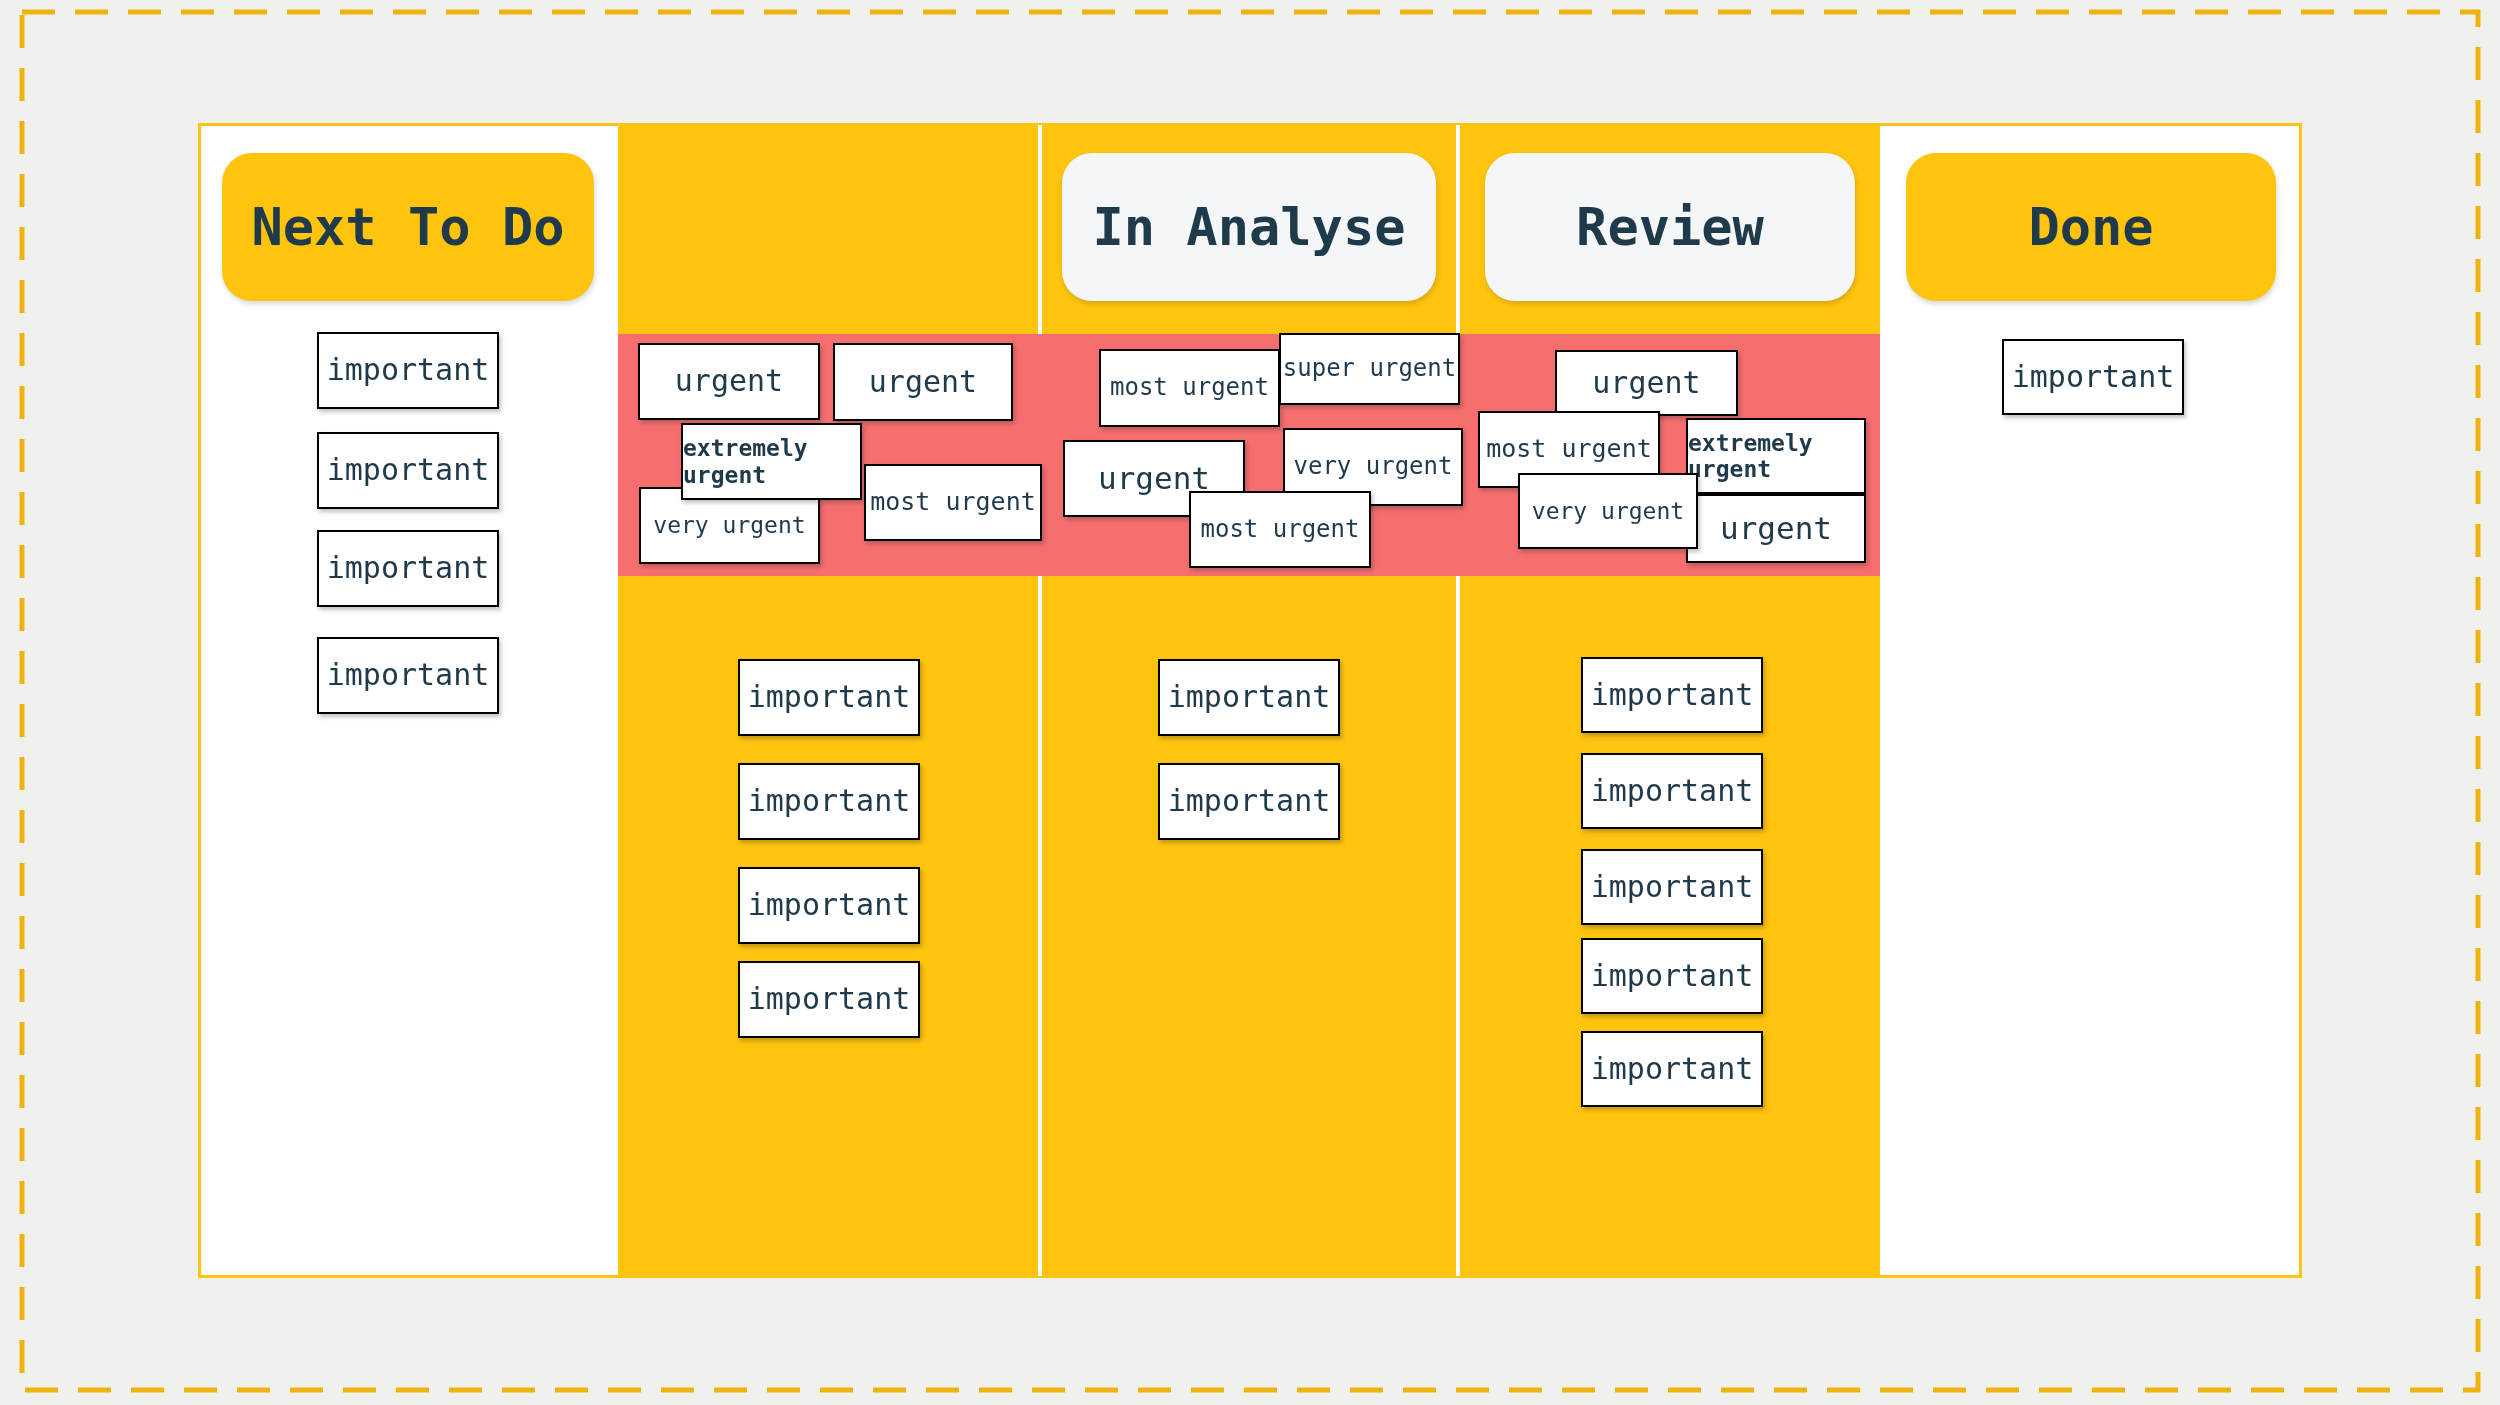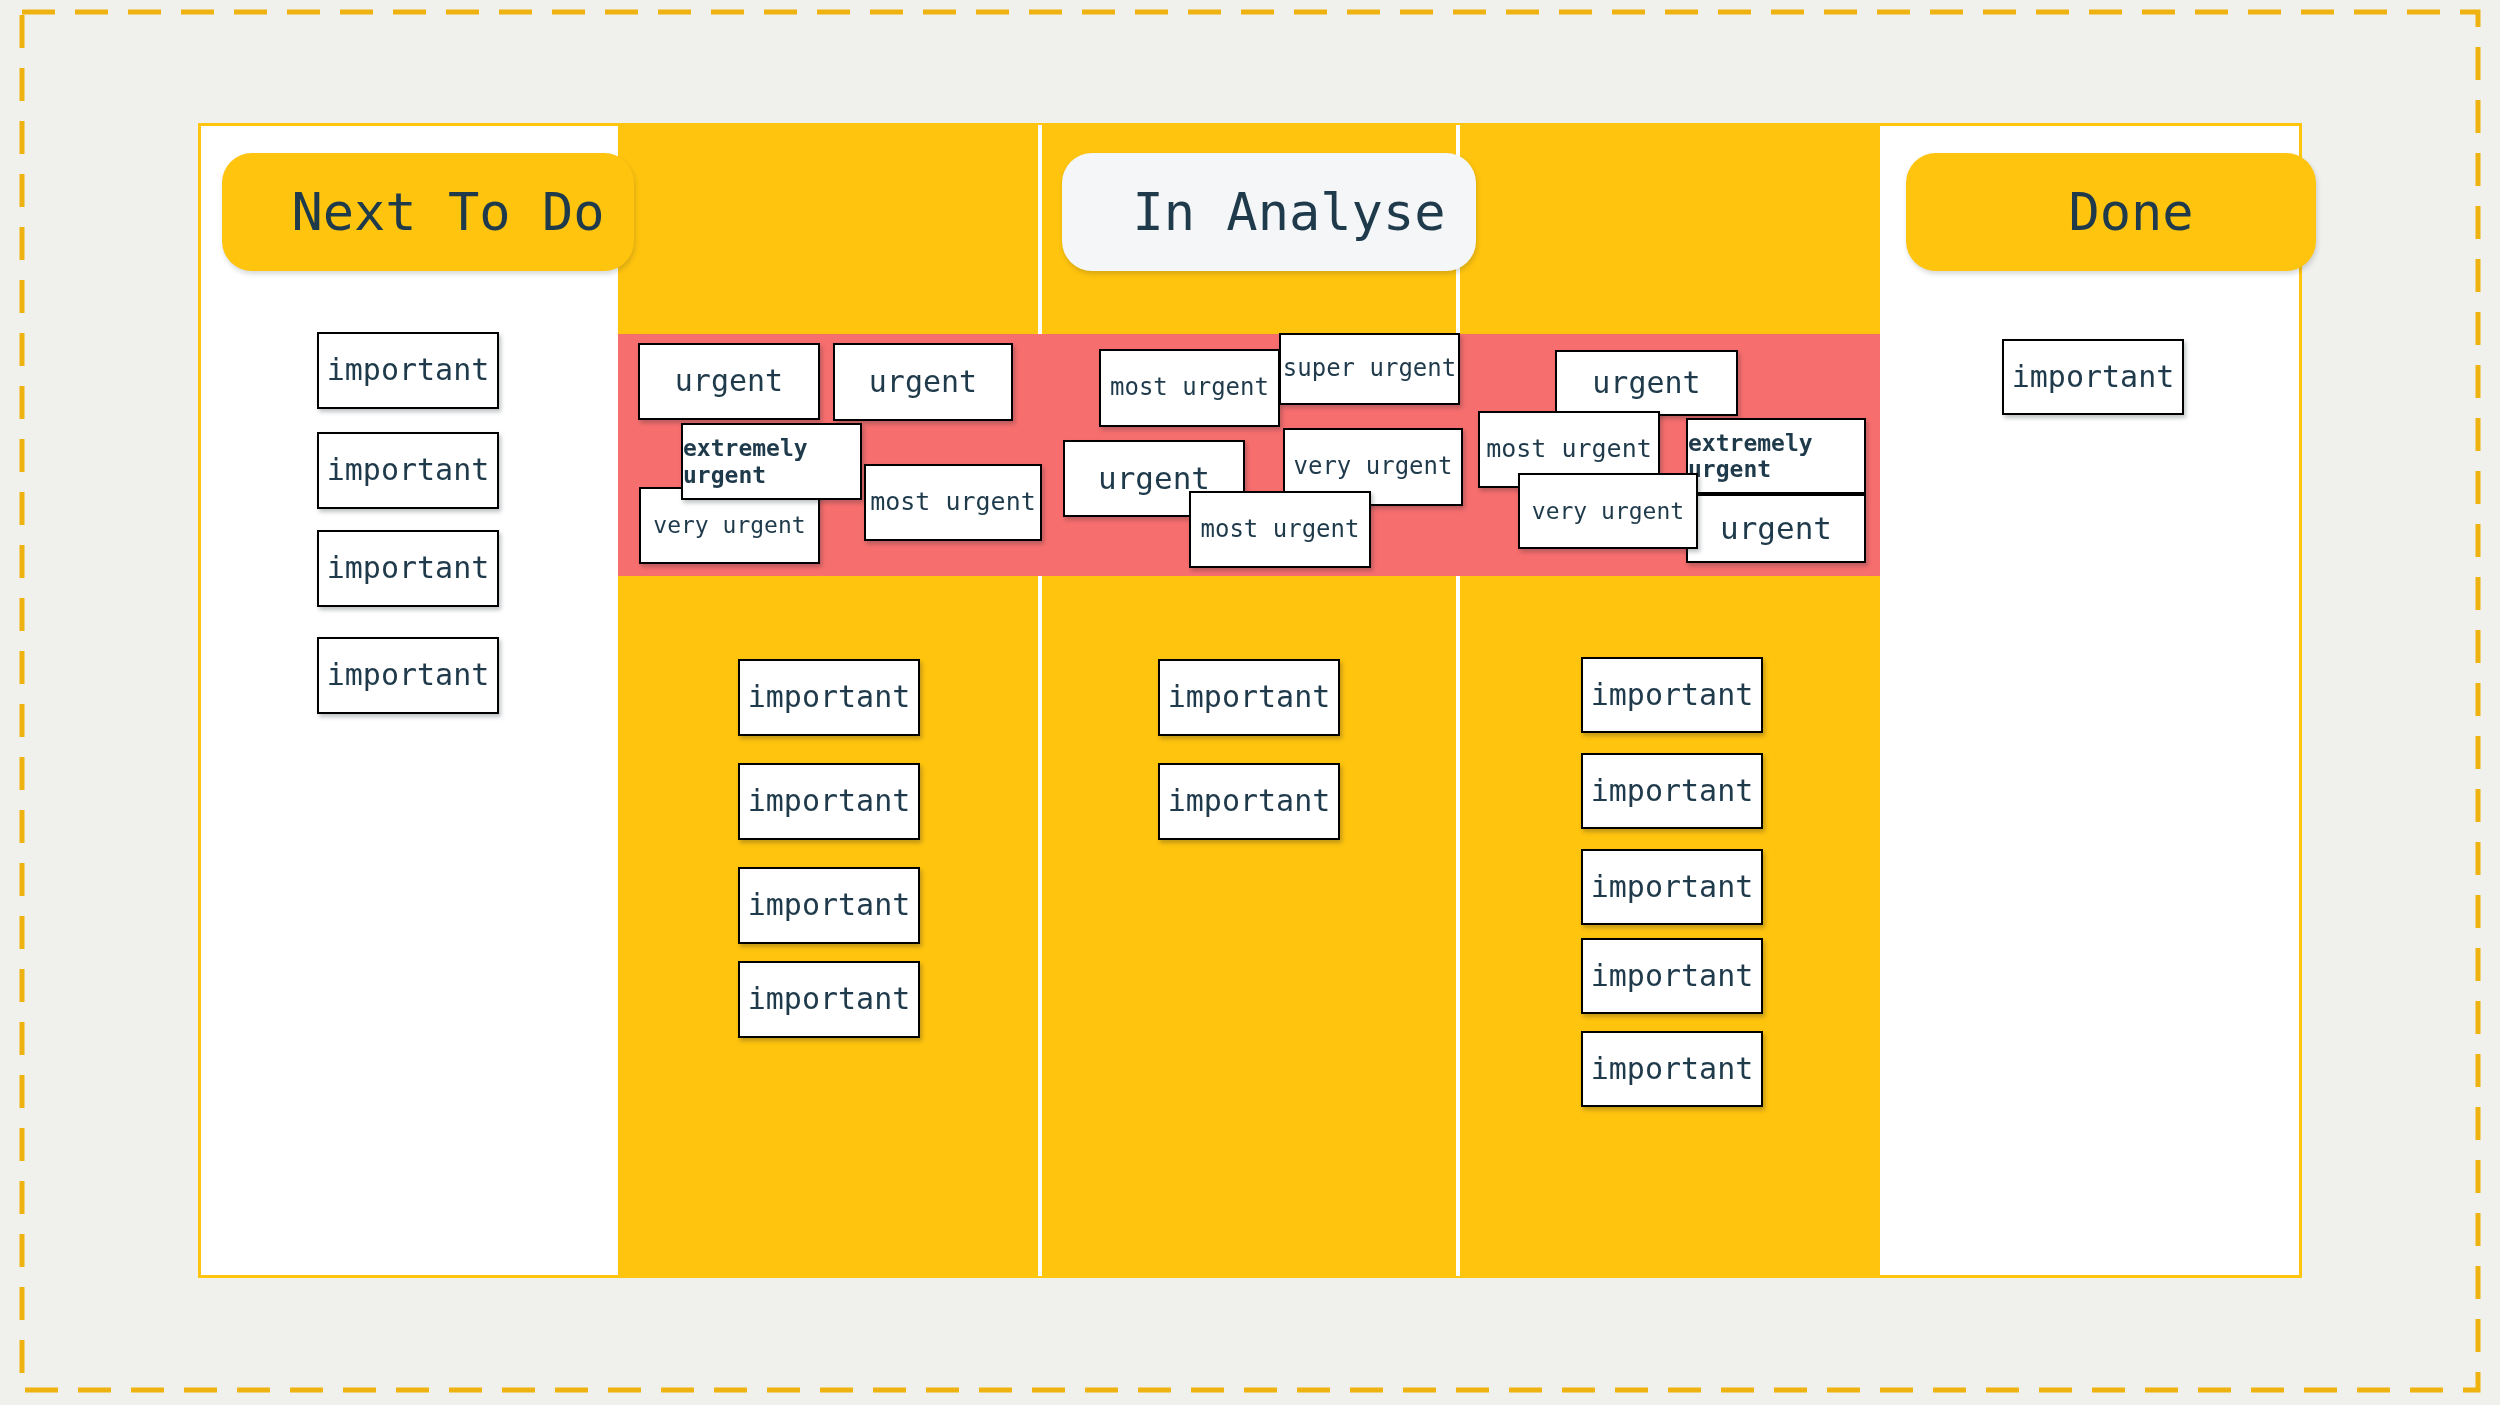--- a/index.html
+++ b/index.html
@@ -34,27 +34,26 @@
   }
   .urgent-zone {
     position: absolute;
     left: 618px; top: 334px;
     width: 1262px; height: 242px;
     background: #f76e6e;
   }
 
   .pill {
     position: absolute;
-    top: 153px; height: 118px;
+    top: 153px; height: 148px;
     border-radius: 30px;
     display: flex; align-items: center; justify-content: center;
-    font-weight: 400; font-size: 52px;
+    font-weight: 700; font-size: 52px;
     box-shadow: 1px 3px 5px rgba(31,42,51,0.18);
     white-space: nowrap;
-    padding-left: 40px;
   }
   .pill.yellow { background: #ffc40e; }
   .pill.light  { background: #f4f6f8; }
 
   .card {
     position: absolute;
     background: #ffffff;
     border: 2px solid #000000;
     display: flex; align-items: center; justify-content: center;
     text-align: left;
@@ -77,20 +76,21 @@
 
   <div class="board"></div>
   <div class="yellow-block"></div>
   <div class="col-divider" style="left:1038px"></div>
   <div class="col-divider" style="left:1456px"></div>
 
   <div class="urgent-zone"></div>
 
   <div class="pill yellow" style="left:222px;width:372px">Next To Do</div>
   <div class="pill light" style="left:1062px;width:374px">In Analyse</div>
+  <div class="pill light" style="left:1485px;width:370px">Review</div>
   <div class="pill yellow" style="left:1906px;width:370px">Done</div>
 
   <div class="card imp" style="left:317px;top:332px">important</div>
   <div class="card imp" style="left:317px;top:432px">important</div>
   <div class="card imp" style="left:317px;top:530px">important</div>
   <div class="card imp" style="left:317px;top:637px">important</div>
 
   <div class="card" style="left:638px;top:343px;width:182px;height:77px;font-size:30px">urgent</div>
   <div class="card" style="left:833px;top:343px;width:180px;height:78px;font-size:30px">urgent</div>
   <div class="card" style="left:639px;top:487px;width:181px;height:77px;font-size:23px">very urgent</div>

